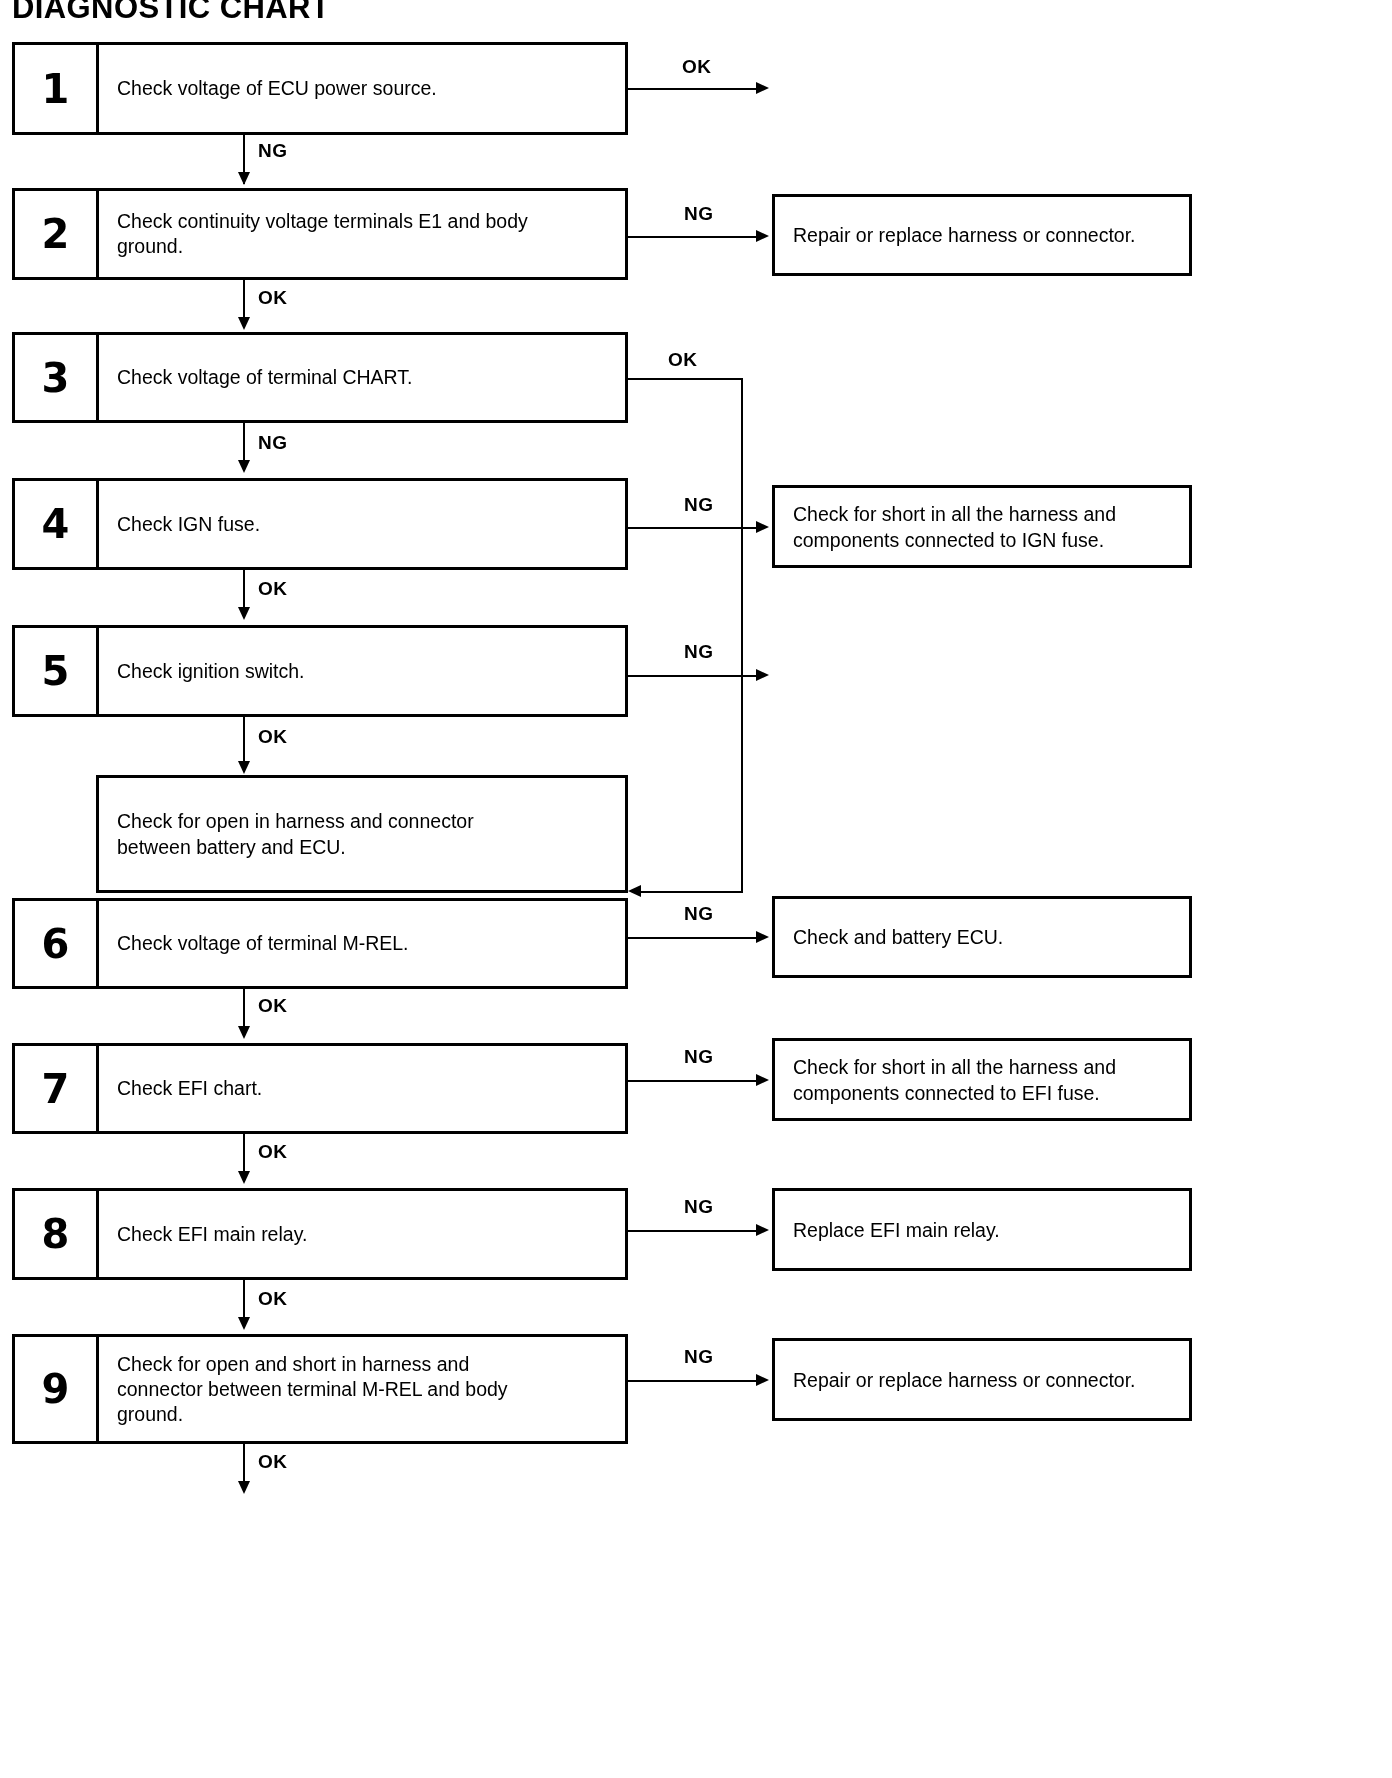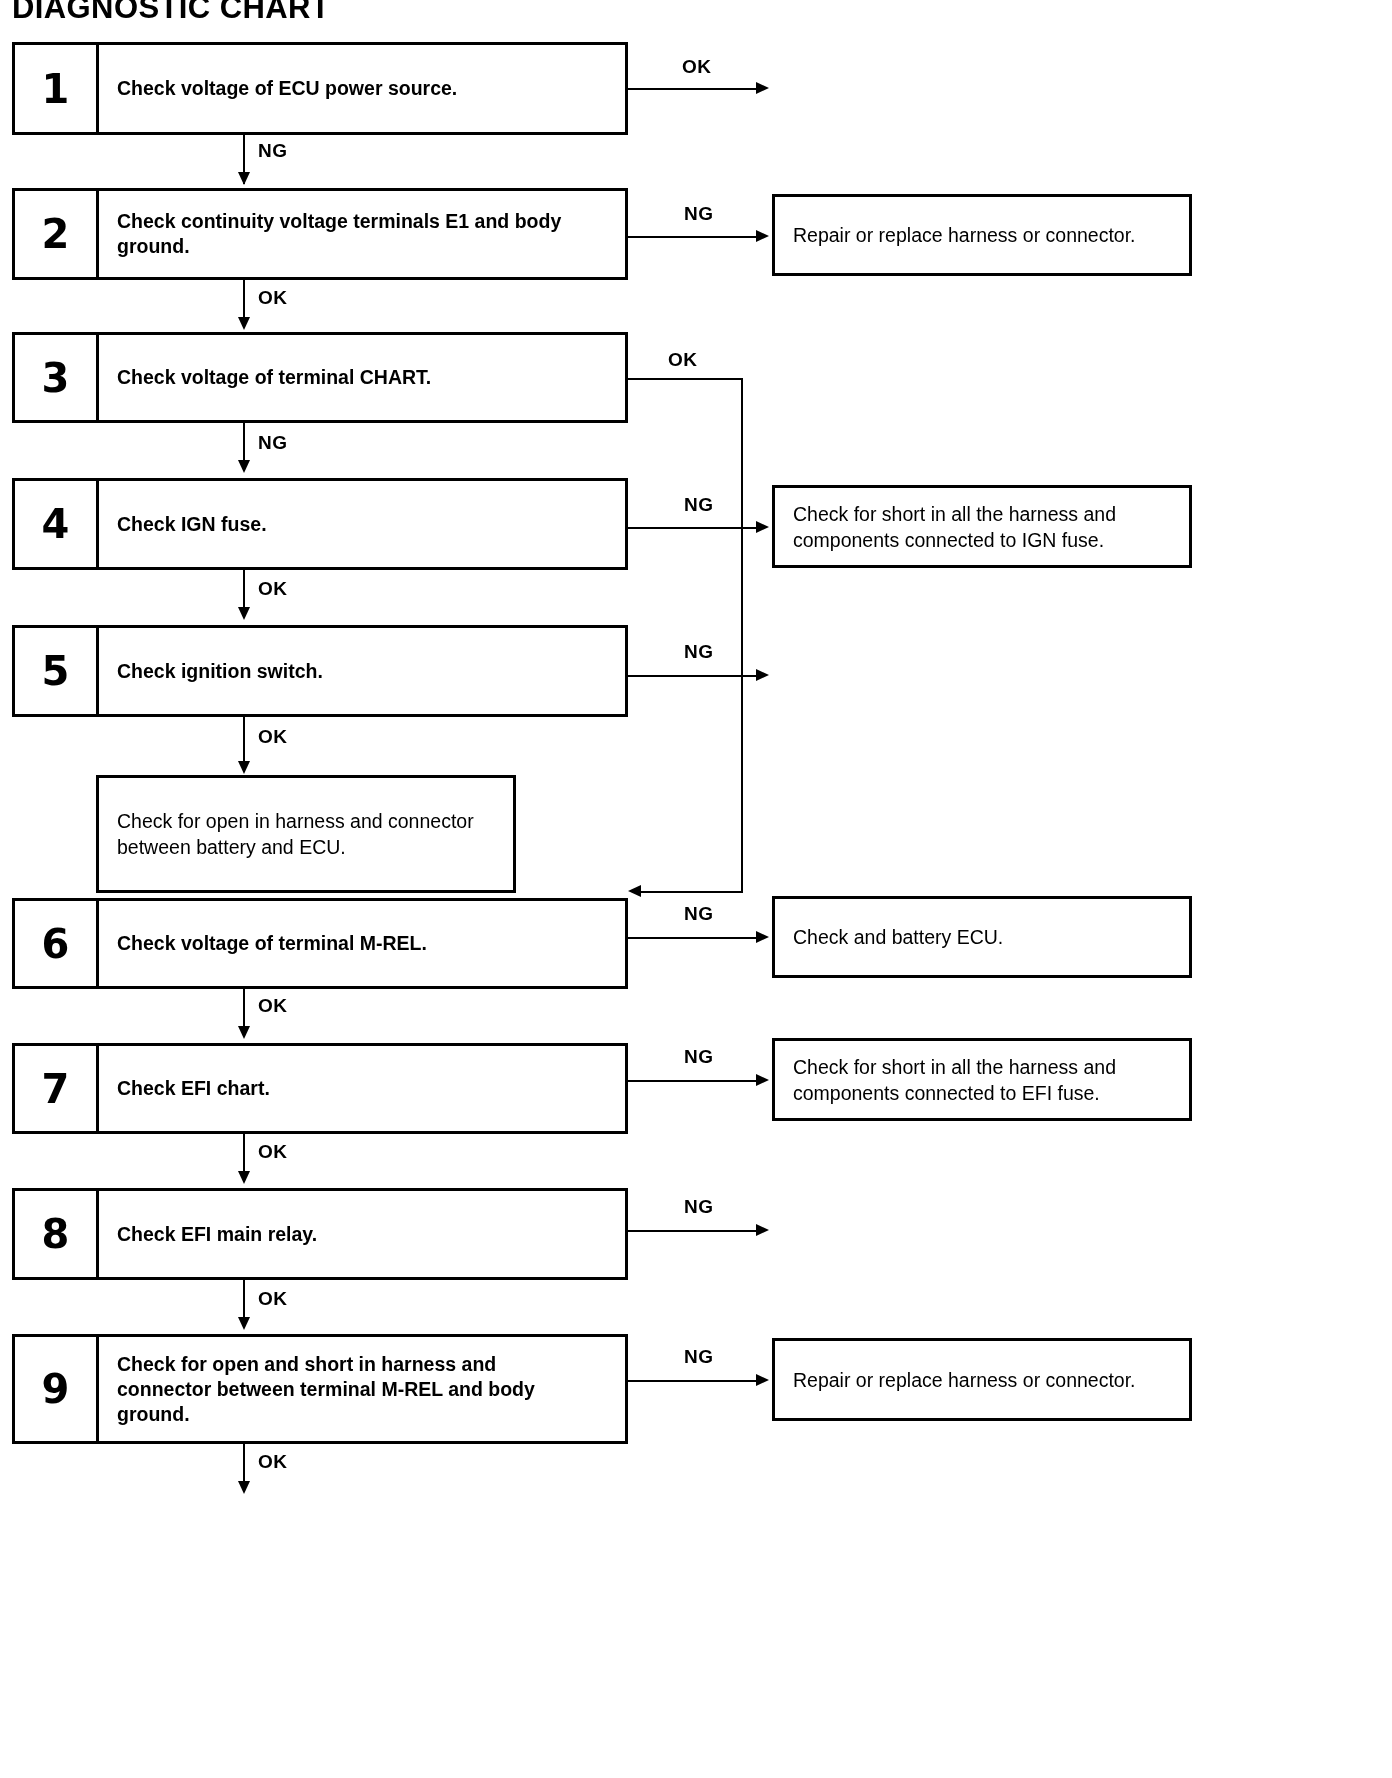--- a/index.html
+++ b/index.html
@@ -52,21 +52,20 @@
     font-weight: bold;
     font-family: "DejaVu Sans", sans-serif;
     line-height: 1;
     flex: 0 0 84px;
   }
   .step-text {
     padding: 0 10px 0 18px;
     font-size: 19.5px;
     line-height: 25px;
     white-space: pre-line;
-    font-weight: bold;
   }
   .plain-text {
     padding: 0 14px 0 18px;
     font-size: 19.5px;
     line-height: 26px;
     white-space: pre-line;
   }
 
   
   .vline {
@@ -178,21 +177,21 @@
     <div class="step-num">5</div>
     <div class="step-text">Check ignition switch.</div>
   </div>
   <div class="hline" style="left:628px; top:675px; width:130px;"></div>
   <div class="arrow-right" style="left:756px; top:669px;"></div>
   <div class="edge-label" style="left:684px; top:641px;">NG</div>
   <div class="vline" style="left:243px; top:717px; height:55px;"></div>
   <div class="arrow-down" style="left:238px; top:761px;"></div>
   <div class="edge-label" style="left:258px; top:726px;">OK</div>
 
-  <div class="box" style="left:96px; top:775px; width:420px; height:118px;">
+  <div class="box" style="left:96px; top:775px; width:532px; height:118px;">
     <div class="plain-text">Check for open in harness and connector
 between battery and ECU.</div>
   </div>
 
   <div class="box" style="left:12px; top:898px; width:616px; height:91px;">
     <div class="step-num">6</div>
     <div class="step-text">Check voltage of terminal M-REL.</div>
   </div>
   <div class="hline" style="left:628px; top:937px; width:130px;"></div>
   <div class="arrow-right" style="left:756px; top:931px;"></div>
@@ -219,20 +218,23 @@
   <div class="arrow-down" style="left:238px; top:1171px;"></div>
   <div class="edge-label" style="left:258px; top:1141px;">OK</div>
 
   <div class="box" style="left:12px; top:1188px; width:616px; height:92px;">
     <div class="step-num">8</div>
     <div class="step-text">Check EFI main relay.</div>
   </div>
   <div class="hline" style="left:628px; top:1230px; width:130px;"></div>
   <div class="arrow-right" style="left:756px; top:1224px;"></div>
   <div class="edge-label" style="left:684px; top:1196px;">NG</div>
+  <div class="box" style="left:772px; top:1188px; width:420px; height:83px;">
+    <div class="plain-text">Replace EFI main relay.</div>
+  </div>
   <div class="vline" style="left:243px; top:1280px; height:48px;"></div>
   <div class="arrow-down" style="left:238px; top:1317px;"></div>
   <div class="edge-label" style="left:258px; top:1288px;">OK</div>
 
   <div class="box" style="left:12px; top:1334px; width:616px; height:110px;">
     <div class="step-num">9</div>
     <div class="step-text">Check for open and short in harness and
 connector between terminal M-REL and body
 ground.</div>
   </div>

